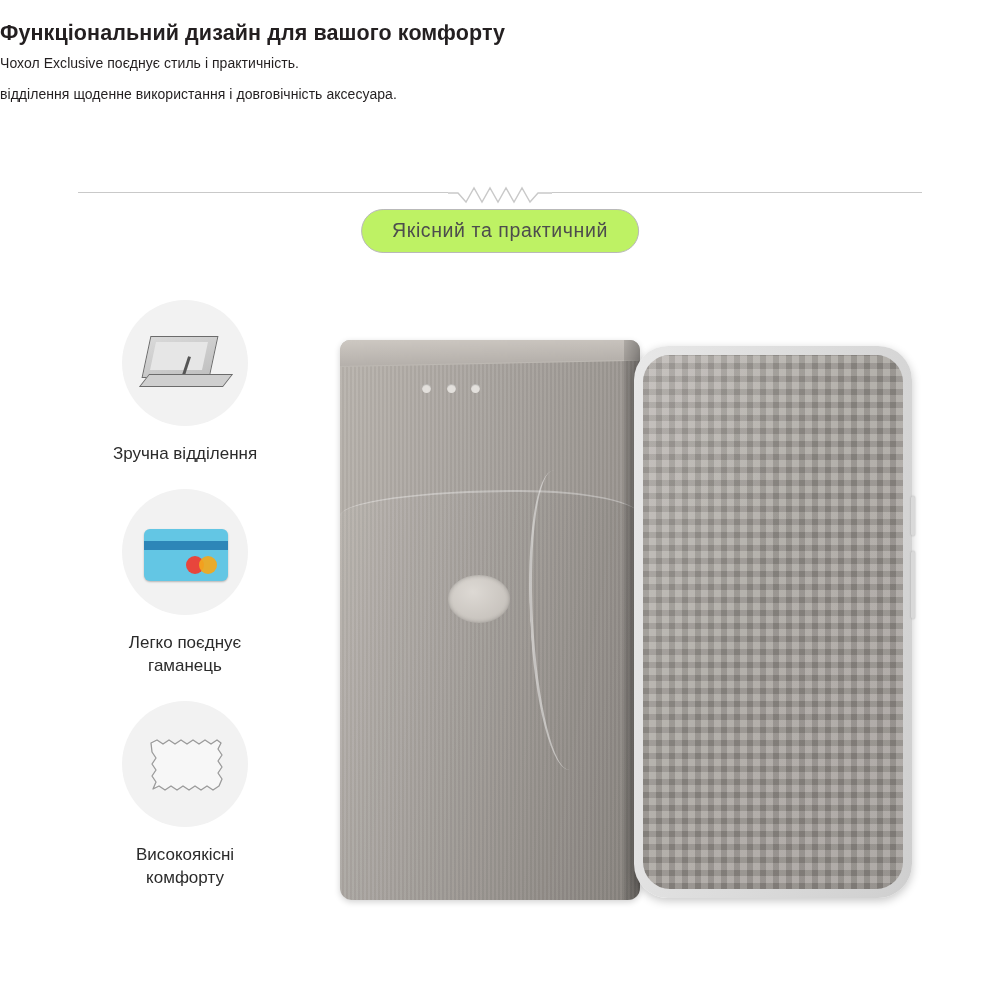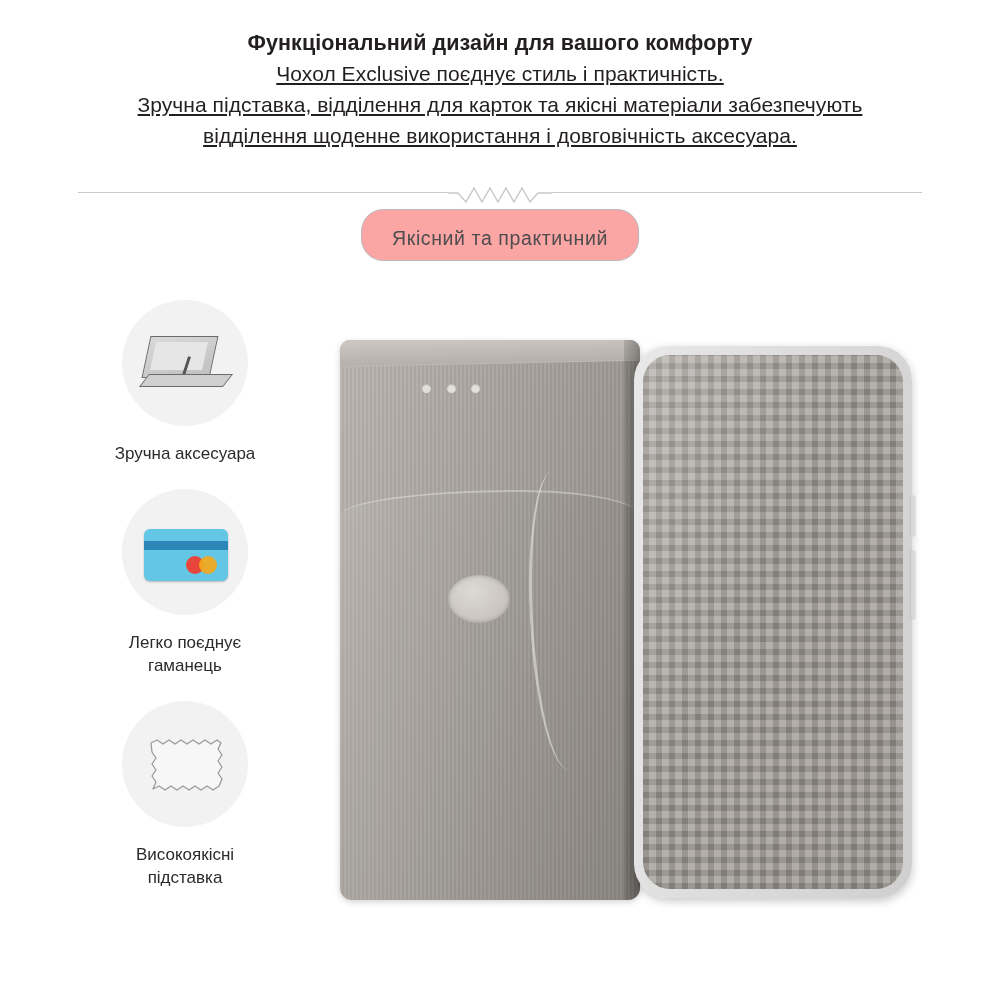--- a/index.html
+++ b/index.html
@@ -15,35 +15,32 @@
     font-family: "Liberation Sans", sans-serif;
     color: #231f20;
   }
 
   
   .header {
     position: absolute;
     top: 18px;
     left: 0;
     width: 1000px;
-    text-align: center;
-    margin-top: 10px;
   }
   .header .title {
     font-size: 21.5px;
     font-weight: bold;
     line-height: 30px;
     letter-spacing: 0.1px;
   }
   .header .sub {
-    font-size: 21px;
+    font-size: 14px;
     font-weight: normal;
     line-height: 31px;
     letter-spacing: 0.05px;
-    text-decoration: underline;
   }
 
   
   .divider {
     position: absolute;
     top: 186px;
     left: 78px;
     width: 844px;
     height: 18px;
   }
@@ -65,25 +62,25 @@
   }
 
   
   .pill {
     position: absolute;
     top: 209px;
     left: 50%;
     transform: translateX(-50%);
     border: 1px solid #b9b9b9;
     border-radius: 22px;
-    padding: 17px 30px 10px 30px;
+    padding: 9px 30px 10px 30px;
     font-size: 19.5px;
     color: #4d4d4d;
     letter-spacing: 0.6px;
-    background: #fca5a5;
+    background: #bef264;
     white-space: nowrap;
   }
 
   
   .features {
     position: absolute;
     left: 60px;
     top: 300px;
     width: 250px;
   }
@@ -308,21 +305,20 @@
   }
   .shell .btn1 { top: 150px; height: 40px; }
   .shell .btn2 { top: 205px; height: 68px; }
 </style>
 </head>
 <body>
 
 <div class="header">
   <div class="title">Функціональний дизайн для вашого комфорту</div>
   <div class="sub">Чохол Exclusive поєднує стиль і практичність.</div>
-  <div class="sub">Зручна підставка, відділення для карток та якісні матеріали забезпечують</div>
   <div class="sub">відділення щоденне використання і довговічність аксесуара.</div>
 </div>
 
 <div class="divider">
   <div class="line-left"></div>
   <div class="line-right"></div>
   <svg class="zig" viewBox="0 0 104 18">
     <polyline points="0,7 10,7 18,16 26,2 34,16 42,2 50,16 58,2 66,16 74,2 82,16 90,7 104,7" fill="none" stroke="#c9c9c9" stroke-width="1.4"></polyline>
   </svg>
 </div>
@@ -331,21 +327,21 @@
 
 <div class="features">
 
   <div class="feature">
     <div class="circle">
       <div class="ic-stand-back"></div>
       <div class="ic-stand-screen"></div>
       <div class="ic-stand-prop"></div>
       <div class="ic-stand-base"></div>
     </div>
-    <div class="caption">Зручна аксесуара</div>
+    <div class="caption">Зручна відділення</div>
   </div>
 
   <div class="feature">
     <div class="circle">
       <div class="ic-card">
         <div class="stripe"></div>
         <div class="c1"></div>
         <div class="c2"></div>
       </div>
     </div>
@@ -356,21 +352,21 @@
   <div class="feature">
     <div class="circle">
       <svg class="ic-fabric" viewBox="0 0 76 52">
         <path d="M3,4 L9,1 L15,5 L21,1 L27,5 L33,1 L39,5 L45,1 L51,5 L57,1 L63,5 L69,1 L73,4
                  L70,10 L74,16 L70,22 L74,28 L70,34 L74,40 L71,47
                  L65,51 L59,47 L53,51 L47,47 L41,51 L35,47 L29,51 L23,47 L17,51 L11,47 L5,50
                  L8,43 L4,37 L8,31 L4,25 L8,19 L4,13 Z" fill="#f7f7f7" stroke="#9a9a9a" stroke-width="1.3" stroke-linejoin="round"></path>
       </svg>
     </div>
     <div class="caption" style="white-space:pre-line">Високоякісні
-підставка</div>
+комфорту</div>
   </div>
 
 </div>
 
 <div class="product">
 
   <div class="cover">
     <div class="top-edge"></div>
     <div class="dots">
       <span></span>

